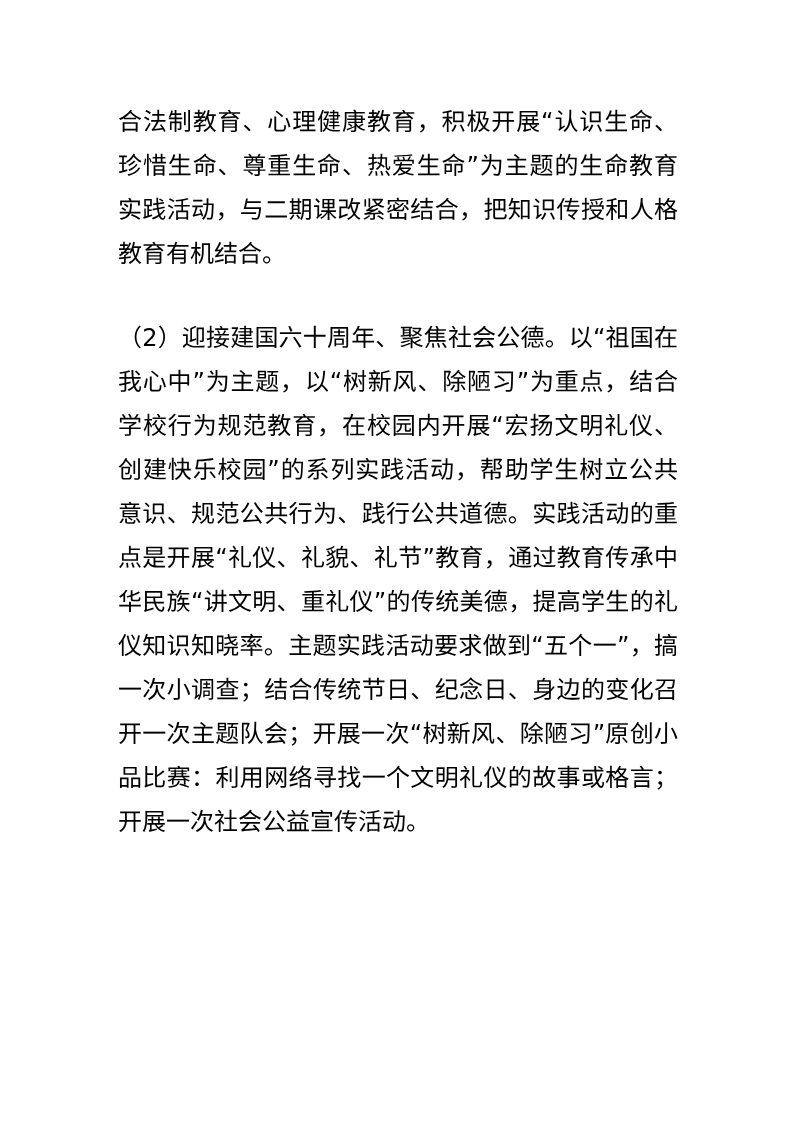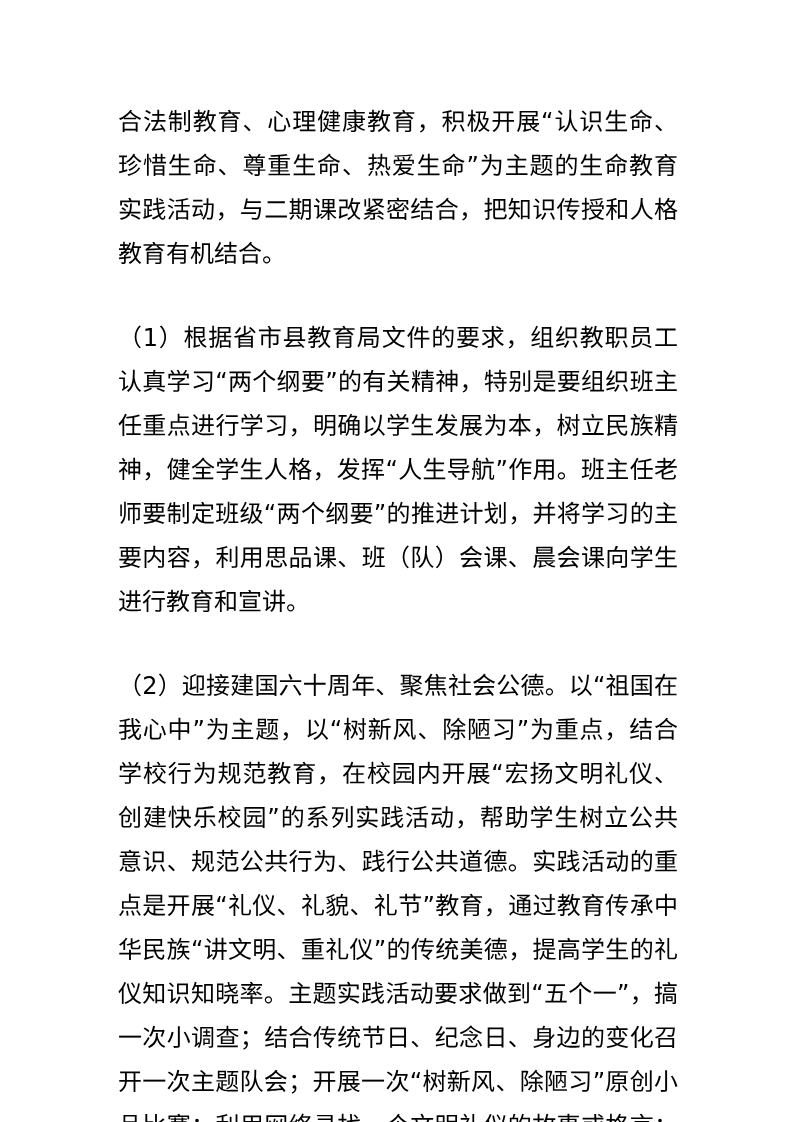--- a/index.html
+++ b/index.html
@@ -35,16 +35,15 @@
   .doc-content p:last-child {
     margin-bottom: 0;
   }
 </style>
 </head>
 <body>
 
 <div class="page">
   <div class="doc-content">
     <p>合法制教育、心理健康教育，积极开展“认识生命、珍惜生命、尊重生命、热爱生命”为主题的生命教育实践活动，与二期课改紧密结合，把知识传授和人格教育有机结合。</p>
-    <p>（1）根据省市县教育局文件的要求，组织教职员工认真学习“两个纲要”的有关精神，特别是要组织班主任重点进行学习，明确以学生发展为本，树立民族精神，健全学生人格，发挥“人生导航”作用。班主任老师要制定班级“两个纲要”的推进计划，并将学习的主要内容，利用思品课、班（队）会课、晨会课向学生进行教育和宣讲。</p>
     <p>（2）迎接建国六十周年、聚焦社会公德。以“祖国在我心中”为主题，以“树新风、除陋习”为重点，结合学校行为规范教育，在校园内开展“宏扬文明礼仪、创建快乐校园”的系列实践活动，帮助学生树立公共意识、规范公共行为、践行公共道德。实践活动的重点是开展“礼仪、礼貌、礼节”教育，通过教育传承中华民族“讲文明、重礼仪”的传统美德，提高学生的礼仪知识知晓率。主题实践活动要求做到“五个一”，搞一次小调查；结合传统节日、纪念日、身边的变化召开一次主题队会；开展一次“树新风、除陋习”原创小品比赛：利用网络寻找一个文明礼仪的故事或格言；开展一次社会公益宣传活动。</p>
   </div>
 </div>
 
 </body></html>

